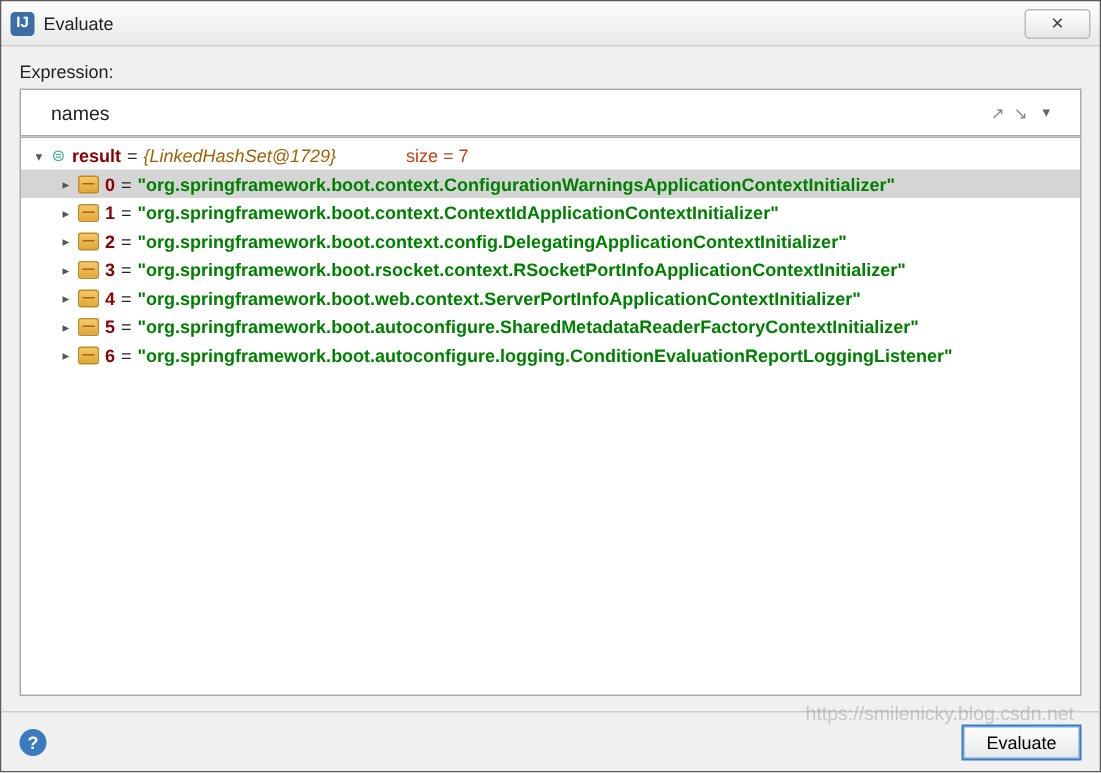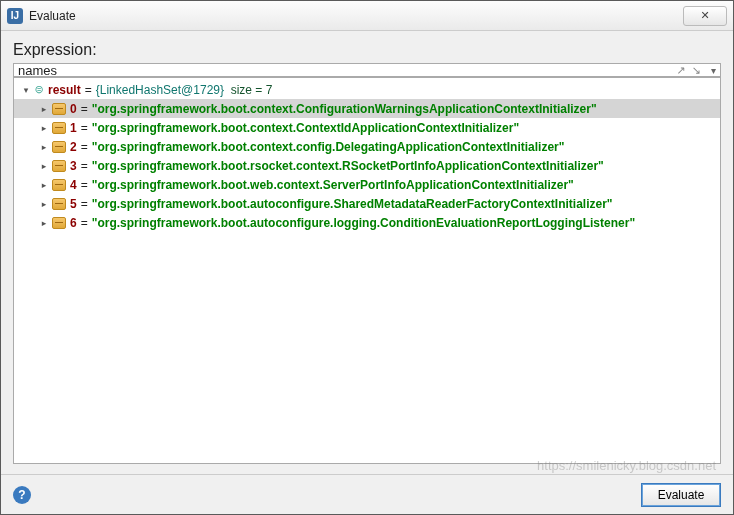--- a/index.html
+++ b/index.html
@@ -3,49 +3,49 @@
 <meta charset="utf-8">
 <style>
 * { box-sizing: border-box; margin: 0; padding: 0; font-family: "Segoe UI", Tahoma, sans-serif; }
 body { width: 734px; height: 515px; background: #fff; overflow: hidden; }
 .window { width: 100%; height: 100%; border: 1px solid #5a5a5a; display: flex; flex-direction: column; background: #f0f0f0; }
 .titlebar { height: 30px; background: linear-gradient(#fdfdfd,#eaeaea); border-bottom: 1px solid #ccc; display: flex; align-items: center; padding: 0 6px; }
 .titlebar .app-icon { width: 16px; height: 16px; background: #3a6ea5; border-radius: 3px; margin-right: 6px; display: inline-flex; align-items: center; justify-content: center; color: #fff; font-size: 10px; font-weight: bold; }
 .titlebar .title { font-size: 12px; color: #222; flex: 1; }
 .titlebar .close-btn { width: 44px; height: 20px; border: 1px solid #bbb; border-radius: 3px; background: linear-gradient(#fff,#e6e6e6); display: flex; align-items: center; justify-content: center; font-size: 11px; color: #444; cursor: pointer; }
 .content { flex: 1; padding: 10px 12px; display: flex; flex-direction: column; background: #f0f0f0; }
-.expr-label { font-size: 16px; color: #222; margin-bottom: 4px; }
-.expr-box { background: #fff; border: 1px solid #aaa; height: 14px; display: flex; align-items: center; padding: 0 4px; }
+.expr-label { font-size: 12px; color: #222; margin-bottom: 4px; }
+.expr-box { background: #fff; border: 1px solid #aaa; height: 32px; display: flex; align-items: center; padding: 0 20px; }
 .expr-box .expr-text { flex: 1; font-size: 13px; color: #222; }
 .expr-box .ctrl-icon { font-size: 11px; color: #888; margin-left: 6px; cursor: pointer; }
 .expr-box .dropdown { font-size: 10px; color: #666; margin-left: 10px; cursor: pointer; }
 .hint { font-size: 11px; color: #333; text-align: right; margin: 4px 0 10px; }
 .result-label { font-size: 12px; color: #222; margin-bottom: 2px; }
 .result-panel { flex: 1; background: #fff; border: 1px solid #aaa; overflow: auto; padding: 2px 0; }
 .tree-row { display: flex; align-items: center; height: 19px; font-size: 12px; padding-left: 6px; white-space: nowrap; }
 .tree-row.selected { background: #d5d5d5; }
 .indent { display: inline-block; width: 18px; }
 .arrow { width: 12px; display: inline-flex; justify-content: center; color: #555; font-size: 9px; cursor: pointer; }
 .arrow.down::before { content: "▾"; }
 .arrow.right::before { content: "▸"; }
 .field-icon { width: 14px; height: 12px; margin: 0 4px 0 2px; display: inline-block; background: linear-gradient(#f6c76b,#e0a838); border: 1px solid #c08a1e; border-radius: 2px; position: relative; }
 .field-icon::before { content: ""; position: absolute; top: 4px; left: 2px; right: 2px; height: 1px; background: #a06810; }
 .watch-icon { width: 14px; height: 14px; display: inline-flex; align-items: center; justify-content: center; color: #4a9; font-size: 11px; margin-right: 2px; }
 .var-name { color: #8b0000; font-weight: bold; }
 .idx { color: #8b0000; font-weight: bold; }
 .eq { color: #222; margin: 0 4px; }
-.type-hint { color: #0f766e; }
-.size { color: #14532d; }
+.type-hint { color: #a16207; font-style: italic; }
+.size { color: #c2410c; margin-left: 40px; }
 .str-val { color: #008000; font-weight: bold; }
 .footer { height: 40px; border-top: 1px solid #ccc; display: flex; align-items: center; padding: 0 12px; background: #f0f0f0; }
 .help-icon { width: 18px; height: 18px; border-radius: 50%; background: #3a7abf; color: #fff; font-size: 12px; font-weight: bold; display: flex; align-items: center; justify-content: center; cursor: pointer; }
 .footer .spacer { flex: 1; }
 .btn { min-width: 80px; height: 24px; margin-left: 8px; border: 1px solid #aaa; background: linear-gradient(#fff,#e6e6e6); font-size: 12px; cursor: pointer; }
 .btn.primary { border: 1px solid #3a7abf; outline: 1px solid #6aa3db; outline-offset: -2px; }
-.watermark { position: absolute; bottom: 42px; right: 18px; font-size: 13px; color: rgba(120,120,120,0.35); pointer-events: none; }
+.watermark { position: absolute; bottom: 32px; right: 18px; font-size: 13px; color: rgba(120,120,120,0.35); pointer-events: none; }
 </style>
 </head>
 <body>
 
 <div class="window">
   <div class="titlebar">
     <span class="app-icon">IJ</span>
     <span class="title">Evaluate</span>
     <span class="close-btn">✕</span>
   </div>

